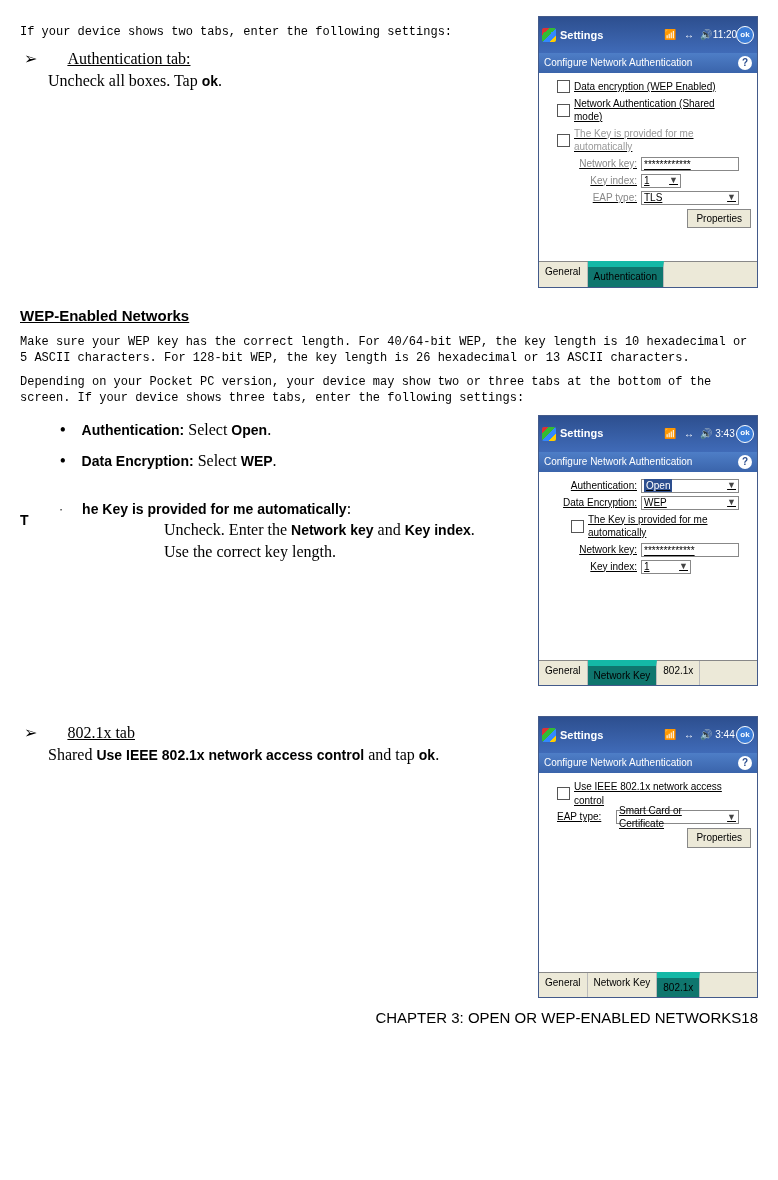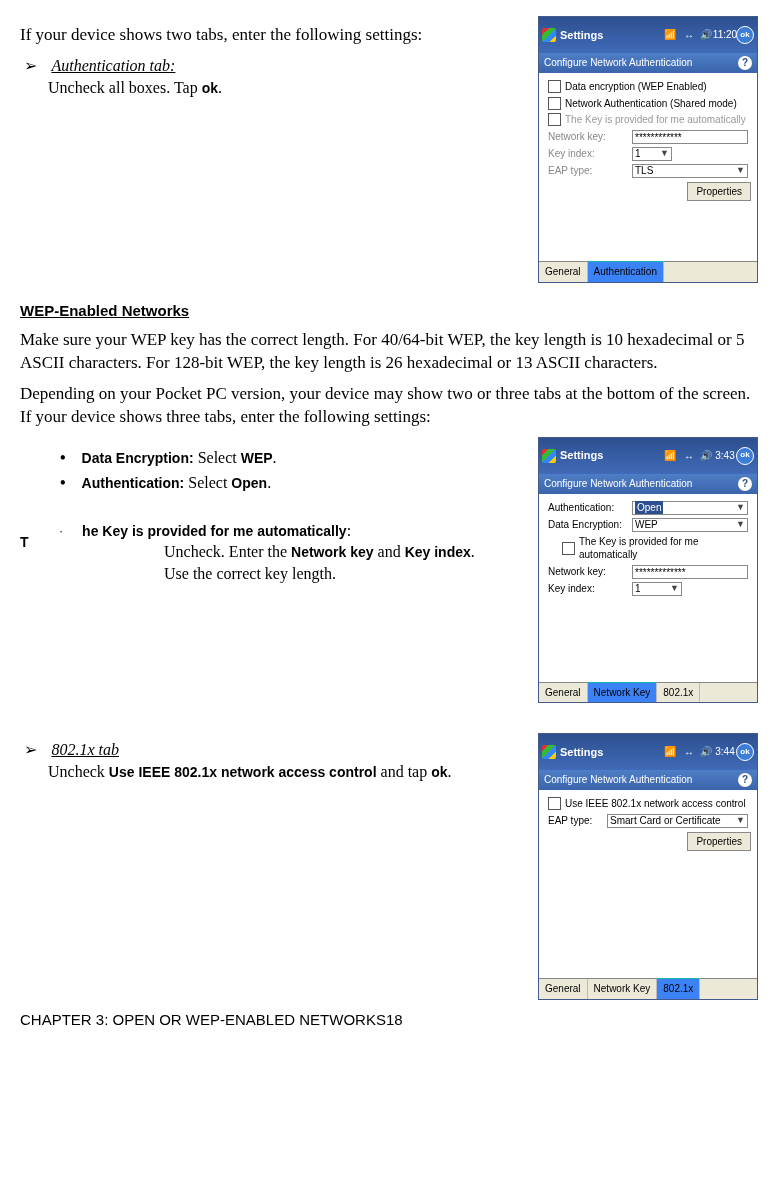--- a/index.html
+++ b/index.html
@@ -10,58 +10,58 @@
     width: 778px;
     box-sizing: border-box;
     color: #000;
     line-height: 1.35;
   }
   .row { display: flex; gap: 10px; }
   .col-text { flex: 1; }
   .col-img  { flex: 0 0 auto; }
   .arrow-item { margin-left: 4px; margin-top: 6px; }
   .arrow-item::before { content: "➢"; font-size: 16px; margin-right: 10px; }
-  .tabname { font-style: italic; text-decoration: underline; }
+  .tabname { text-decoration: underline; margin-left: 16px; }
   .bold-sans { font-family: Arial, Helvetica, sans-serif; font-weight: bold; font-size: 14px; }
   .hdr-underline { text-decoration: underline; }
   .bul { margin-left: 40px; margin-top: 4px; }
   .bul::before { content: "•"; font-weight: bold; margin-right: 12px; }
   .smalldot { margin-left: 40px; margin-top: 6px; }
   .smalldot .sd-mark { font-size: 6px; vertical-align: middle; margin-right: 20px; }
-  .para { margin: 8px 0; font-size: 17px; }
+  .para { margin: 8px 0; font-size: 12px; font-family: Liberation Mono, monospace; }
 
   
   .ppc { width: 218px; border: 1px solid #435a8a; font-family: Tahoma, sans-serif; font-size: 10px; color: #000; background:#fff; }
   .ppc .titlebar {
     background: linear-gradient(#2d4f8f,#406bb8);
     color: #fff; display: flex; align-items: center; height: 36px; padding: 0 3px; gap: 4px;
   }
   .ppc .titlebar .flag { width:14px; height:14px; background: linear-gradient(135deg,#d33 0 25%,#3b3 0 50%,#38f 0 75%,#fc0 0); border-radius:2px; }
   .ppc .titlebar .t { font-weight:bold; flex:1; font-size:11px; }
   .ppc .titlebar .sicon { width:14px; height:14px; display:flex; align-items:center; justify-content:center; font-size:10px; }
   .ppc .titlebar .ok { width:16px; height:16px; border-radius:50%; background:#3b7dd8; border:1px solid #fff; display:flex;align-items:center;justify-content:center; font-size:8px; font-weight:bold;}
   .ppc .subbar { background: linear-gradient(#4e7ec7,#3a64ab); color:#fff; padding:3px 5px; display:flex; align-items:center; justify-content:space-between; font-size:10px; }
   .ppc .subbar .help { width:14px;height:14px;border-radius:50%;background:#fff;color:#2d4f8f;display:flex;align-items:center;justify-content:center;font-weight:bold;}
   .ppc .content { padding:4px 6px; min-height: 180px; background:#fff; }
-  .ppc .row-f { display:flex; align-items:center; margin:3px 3px; gap:4px; }
+  .ppc .row-f { display:flex; align-items:center; margin:3px 12px; gap:4px;text-decoration:underline; }
   .ppc .chk { width:11px; height:11px; border:1px solid #555; display:inline-block; flex-shrink:0; }
   .ppc label { flex:1; font-size:10px; }
   .ppc .gray label { color:#999; }
   .ppc .inp { border:1px solid #888; height:14px; font-size:10px; padding:0 2px; background:#fff; box-sizing:border-box; }
   .ppc .sel { border:1px solid #888; height:14px; font-size:10px; background:#fff; display:flex; align-items:center; justify-content:space-between; padding:0 2px; box-sizing:border-box;}
   .ppc .sel .dd { font-size:9px; color:#444; }
   .ppc .btn { border:1px solid #888; background:#ece9d8; padding:2px 8px; font-size:10px; display:inline-block; }
   .ppc .tabs { display:flex; background:#ece9d8; border-top:1px solid #888; }
   .ppc .tabs .tab { padding:3px 6px; border-right:1px solid #bbb; font-size:10px; }
-  .ppc .tabs .tab.active { background:#3b82f6; border-top:1px solid #14b8a6; margin-top:-1px; }
+  .ppc .tabs .tab.active { background:#0f766e; border-top:6px solid #14b8a6; margin-top:-1px; }
   .ppc .hl { background:#2d4f8f; color:#fff; padding:0 2px; }
-  .lbl-col { width: 80px; color:#888; }
+  .lbl-col { width: 80px; text-align:right; color:#888; }
   .lbl-col.dark { color:#000; }
 
-  .footer { display:flex; justify-content:flex-start; font-family: Arial, sans-serif; font-size: 15px; margin-top: 10px; }
+  .footer { display:flex; justify-content:flex-end; font-family: Arial, sans-serif; font-size: 15px; margin-top: 10px; }
   .floatT { position:absolute; left:0; }
   .relbox { position:relative; }
 </style>
 </head>
 <body>
 
 <div class="row">
   <div class="col-text">
     <div class="para">If your device shows two tabs, enter the following settings:</div>
     <div class="arrow-item">
@@ -129,25 +129,25 @@
     </div>
   </div>
 </div>
 
 <div class="bold-sans hdr-underline" style="margin-top:18px;font-size:15px">WEP-Enabled Networks</div>
 <div class="para">Make sure your WEP key has the correct length. For 40/64-bit WEP, the key length is 10 hexadecimal or 5 ASCII characters. For 128-bit WEP, the key length is 26 hexadecimal or 13 ASCII characters.</div>
 <div class="para">Depending on your Pocket PC version, your device may show two or three tabs at the bottom of the screen. If your device shows three tabs, enter the following settings:</div>
 
 <div class="row">
   <div class="col-text relbox">
+    <div class="bul">
+      <span class="bold-sans">Authentication:</span><span> Select </span><span class="bold-sans">Open</span><span>.</span>
+    </div>
     <div class="bul" style="margin-top:10px">
       <span class="bold-sans">Data Encryption:</span><span> Select </span><span class="bold-sans">WEP</span><span>.</span>
-    </div>
-    <div class="bul">
-      <span class="bold-sans">Authentication:</span><span> Select </span><span class="bold-sans">Open</span><span>.</span>
     </div>
     <div class="bold-sans floatT" style="top:96px">T</div>
     <div class="smalldot" style="margin-top:26px">
       <span class="sd-mark">•</span><span class="bold-sans">he Key is provided for me automatically</span><span>:</span><br>
       <span style="margin-left:104px;display:inline-block">
         <span>Uncheck. Enter the </span><span class="bold-sans">Network key</span><span> and </span><span class="bold-sans">Key index</span><span>.</span><br>
         <span>Use the correct key length.</span>
       </span>
     </div>
   </div>
@@ -206,21 +206,21 @@
       </div>
     </div>
   </div>
 </div>
 
 <div class="row" style="margin-top:30px">
   <div class="col-text">
     <div class="arrow-item">
       <span class="tabname">802.1x tab</span><br>
       <span style="margin-left:24px;display:inline-block">
-        <span>Uncheck </span><span class="bold-sans">Use IEEE 802.1x network access control</span><span> and tap </span><span class="bold-sans">ok</span><span>.</span>
+        <span>Shared </span><span class="bold-sans">Use IEEE 802.1x network access control</span><span> and tap </span><span class="bold-sans">ok</span><span>.</span>
       </span>
     </div>
   </div>
   <div class="col-img">
 
     <div class="ppc">
       <div class="titlebar">
         <span class="flag"></span>
         <span class="t">Settings</span>
         <span class="sicon">📶</span>

